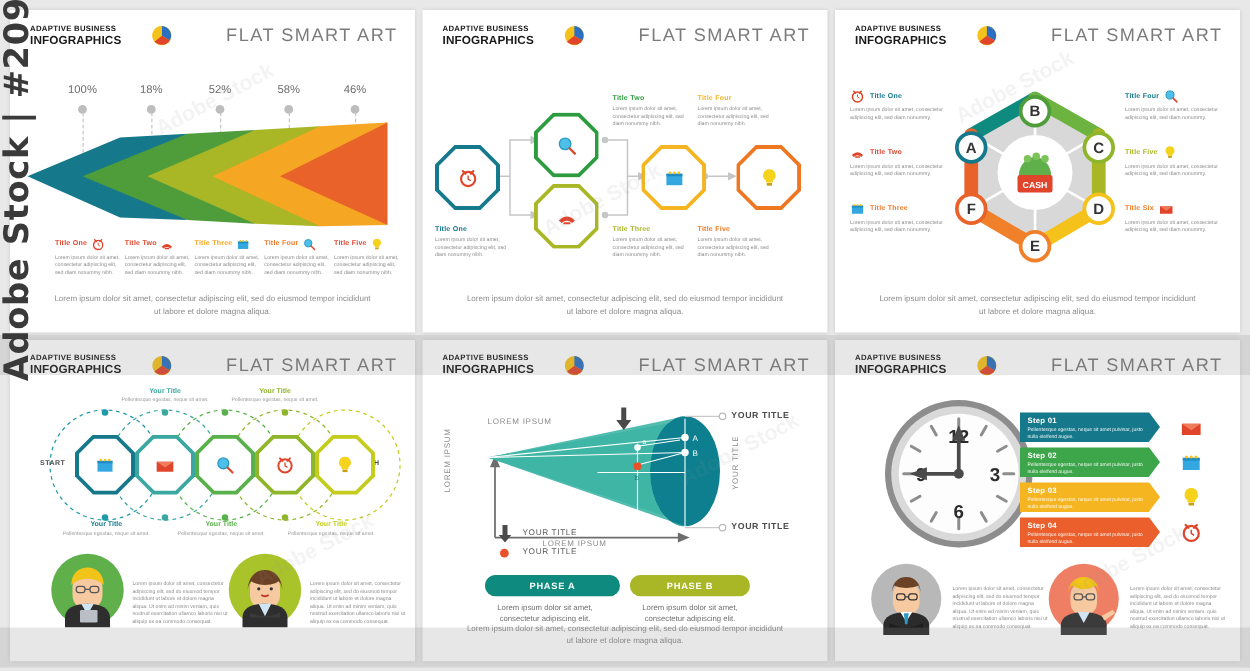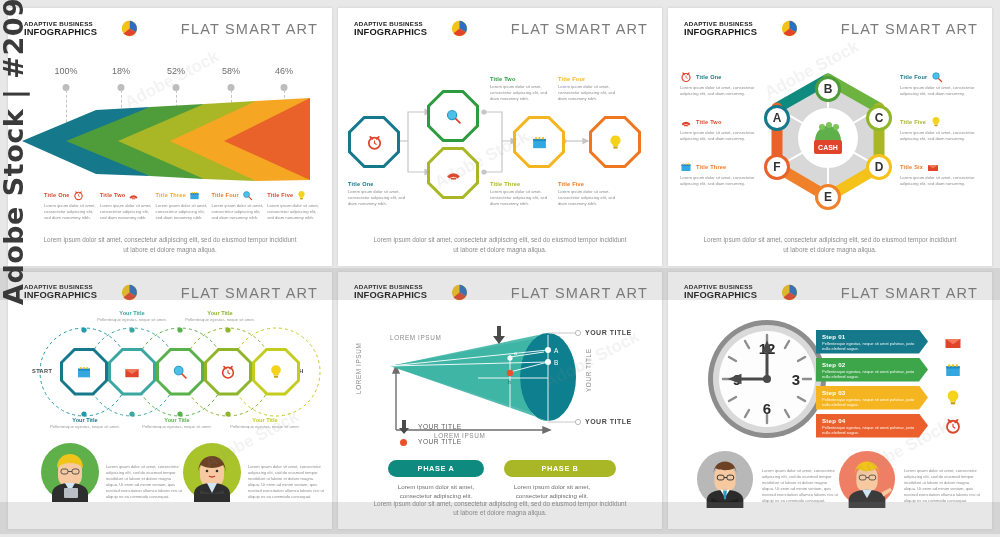--- a/index.html
+++ b/index.html
@@ -685,22 +685,22 @@
       <div class="p5-yt" style="left:247px;top:146px">YOUR TITLE</div>
 
       <svg style="position:absolute;left:60px;top:148px" width="12" height="14" viewBox="0 0 12 14">
           <rect x="4" y="0" width="4" height="8" fill="#4a4a4a"></rect>
           <polygon points="1,8 11,8 6,14" fill="#4a4a4a"></polygon>
         </svg>
       <div class="p5-yt" style="left:80px;top:151px;font-size:6.6px;font-weight:400;color:#5a5a5a">YOUR TITLE</div>
       <div style="position:absolute;left:62px;top:167px;width:7px;height:7px;border-radius:50%;background:#e8512a"></div>
       <div class="p5-yt" style="left:80px;top:166px;font-size:6.6px;font-weight:400;color:#5a5a5a">YOUR TITLE</div>
 
-      <div class="phase-btn" style="left:50px;top:188px;width:96px;background:#0f8a7e">PHASE A</div>
-      <div class="phase-btn" style="left:166px;top:188px;width:112px;background:#a9b726">PHASE B</div>
+      <div class="phase-btn" style="left:50px;top:188px;width:108px;background:#0f8a7e">PHASE A</div>
+      <div class="phase-btn" style="left:166px;top:188px;width:96px;background:#a9b726">PHASE B</div>
       <div class="phase-cap" style="left:44px;top:210px;width:108px">Lorem ipsum dolor sit amet, consectetur adipiscing elit.</div>
       <div class="phase-cap" style="left:160px;top:210px;width:108px">Lorem ipsum dolor sit amet, consectetur adipiscing elit.</div>
 
       <div class="foot">Lorem ipsum dolor sit amet, consectetur adipiscing elit, sed do eiusmod tempor incididunt ut labore et dolore magna aliqua.</div>
     </div>
 
     <div class="slide">
       <div class="hdr">
         <div class="logo-wrap">
           <div class="logo-txt">

